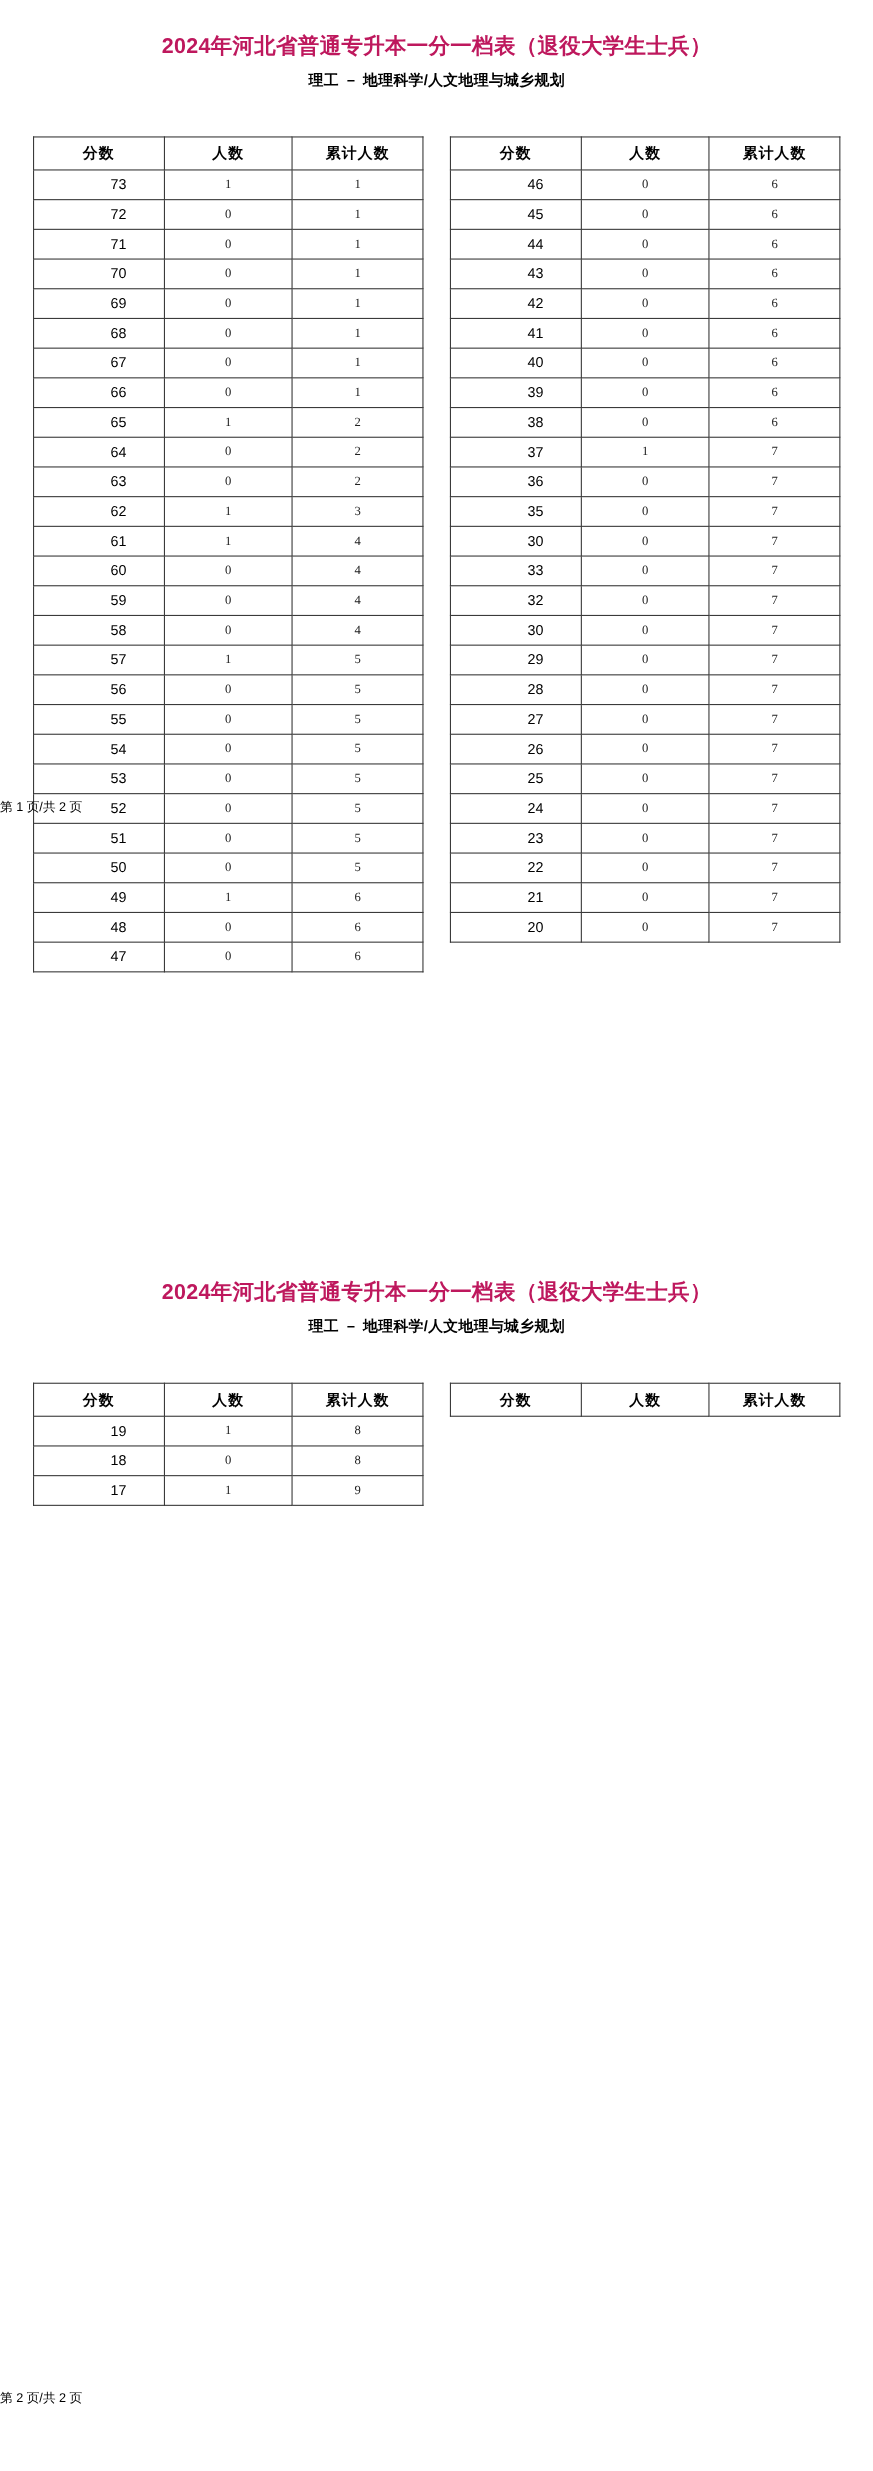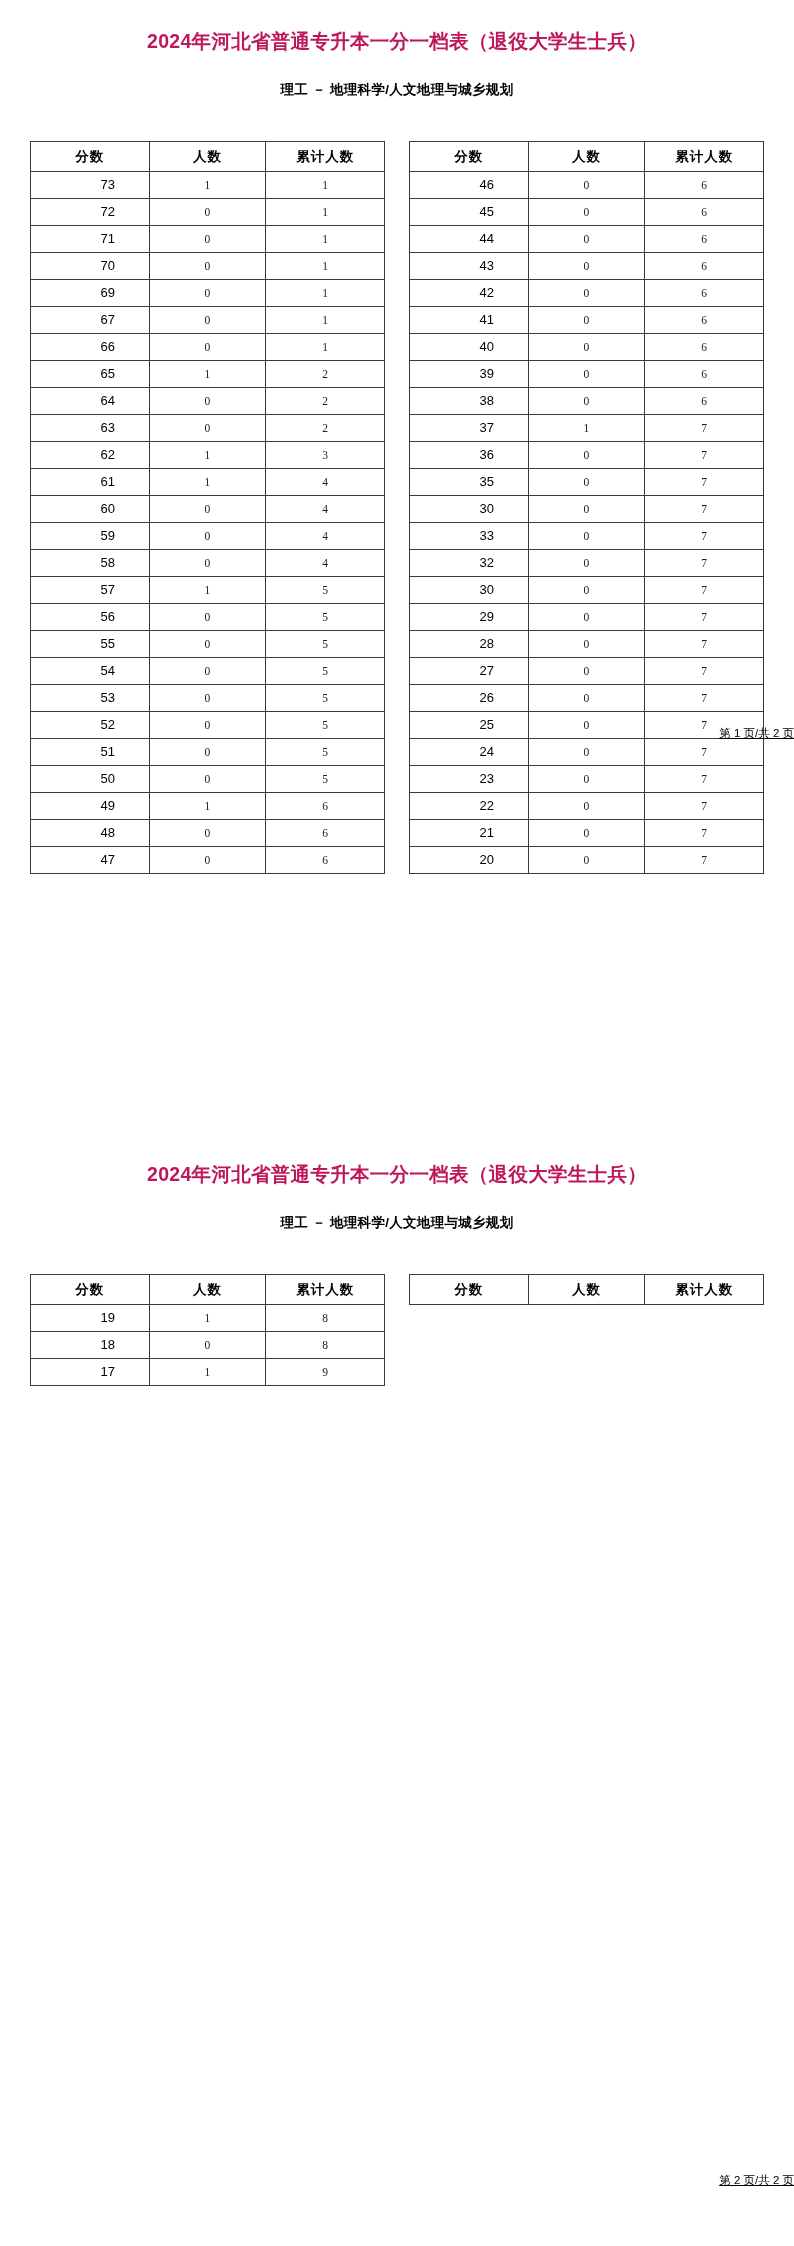--- a/index.html
+++ b/index.html
@@ -27,21 +27,21 @@
     font-size: 19.5px;
     font-weight: bold;
     letter-spacing: 0.3px;
     color: #be185d;
   }
   .subtitle {
     text-align: center;
     font-family: "Liberation Sans", "DejaVu Sans", sans-serif;
     font-size: 13.5px;
     font-weight: bold;
-    margin-top: 26px;
+    margin-top: 9px;
     letter-spacing: 0.3px;
     color: #000;
   }
   .page-1 .title { padding-top: 28px; }
   .page-2 .title { padding-top: 38px; }
 
   .tables-wrap {
     display: flex;
     justify-content: center;
     align-items: flex-start;
@@ -87,25 +87,24 @@
     color: #202020;
   }
   col.w-score { width: 33.5%; }
   col.w-count { width: 33%; }
   col.w-cum   { width: 33.5%; }
 
   .footer {
     position: absolute;
     left: 0;
     width: 100%;
-    text-align: right;
+    text-align: left;
     font-family: "Liberation Sans", "DejaVu Sans", sans-serif;
     font-size: 11.5px;
     color: #000;
-    text-decoration: underline;
   }
   .page-1 .footer { top: 726px; }
   .page-2 .footer { bottom: 58px; }
 </style>
 </head>
 <body>
 
 <div class="page page-1">
   <div class="title">2024年河北省普通专升本一分一档表（退役大学生士兵）</div>
   <div class="subtitle">理工 － 地理科学/人文地理与城乡规划</div>
@@ -141,20 +140,25 @@
               <td class="c-count">0</td>
               <td class="c-cum">1</td>
             </tr>
             <tr>
               <td class="c-score">70</td>
               <td class="c-count">0</td>
               <td class="c-cum">1</td>
             </tr>
             <tr>
               <td class="c-score">69</td>
+              <td class="c-count">0</td>
+              <td class="c-cum">1</td>
+            </tr>
+            <tr>
+              <td class="c-score">68</td>
               <td class="c-count">0</td>
               <td class="c-cum">1</td>
             </tr>
             <tr>
               <td class="c-score">67</td>
               <td class="c-count">0</td>
               <td class="c-cum">1</td>
             </tr>
             <tr>
               <td class="c-score">66</td>

